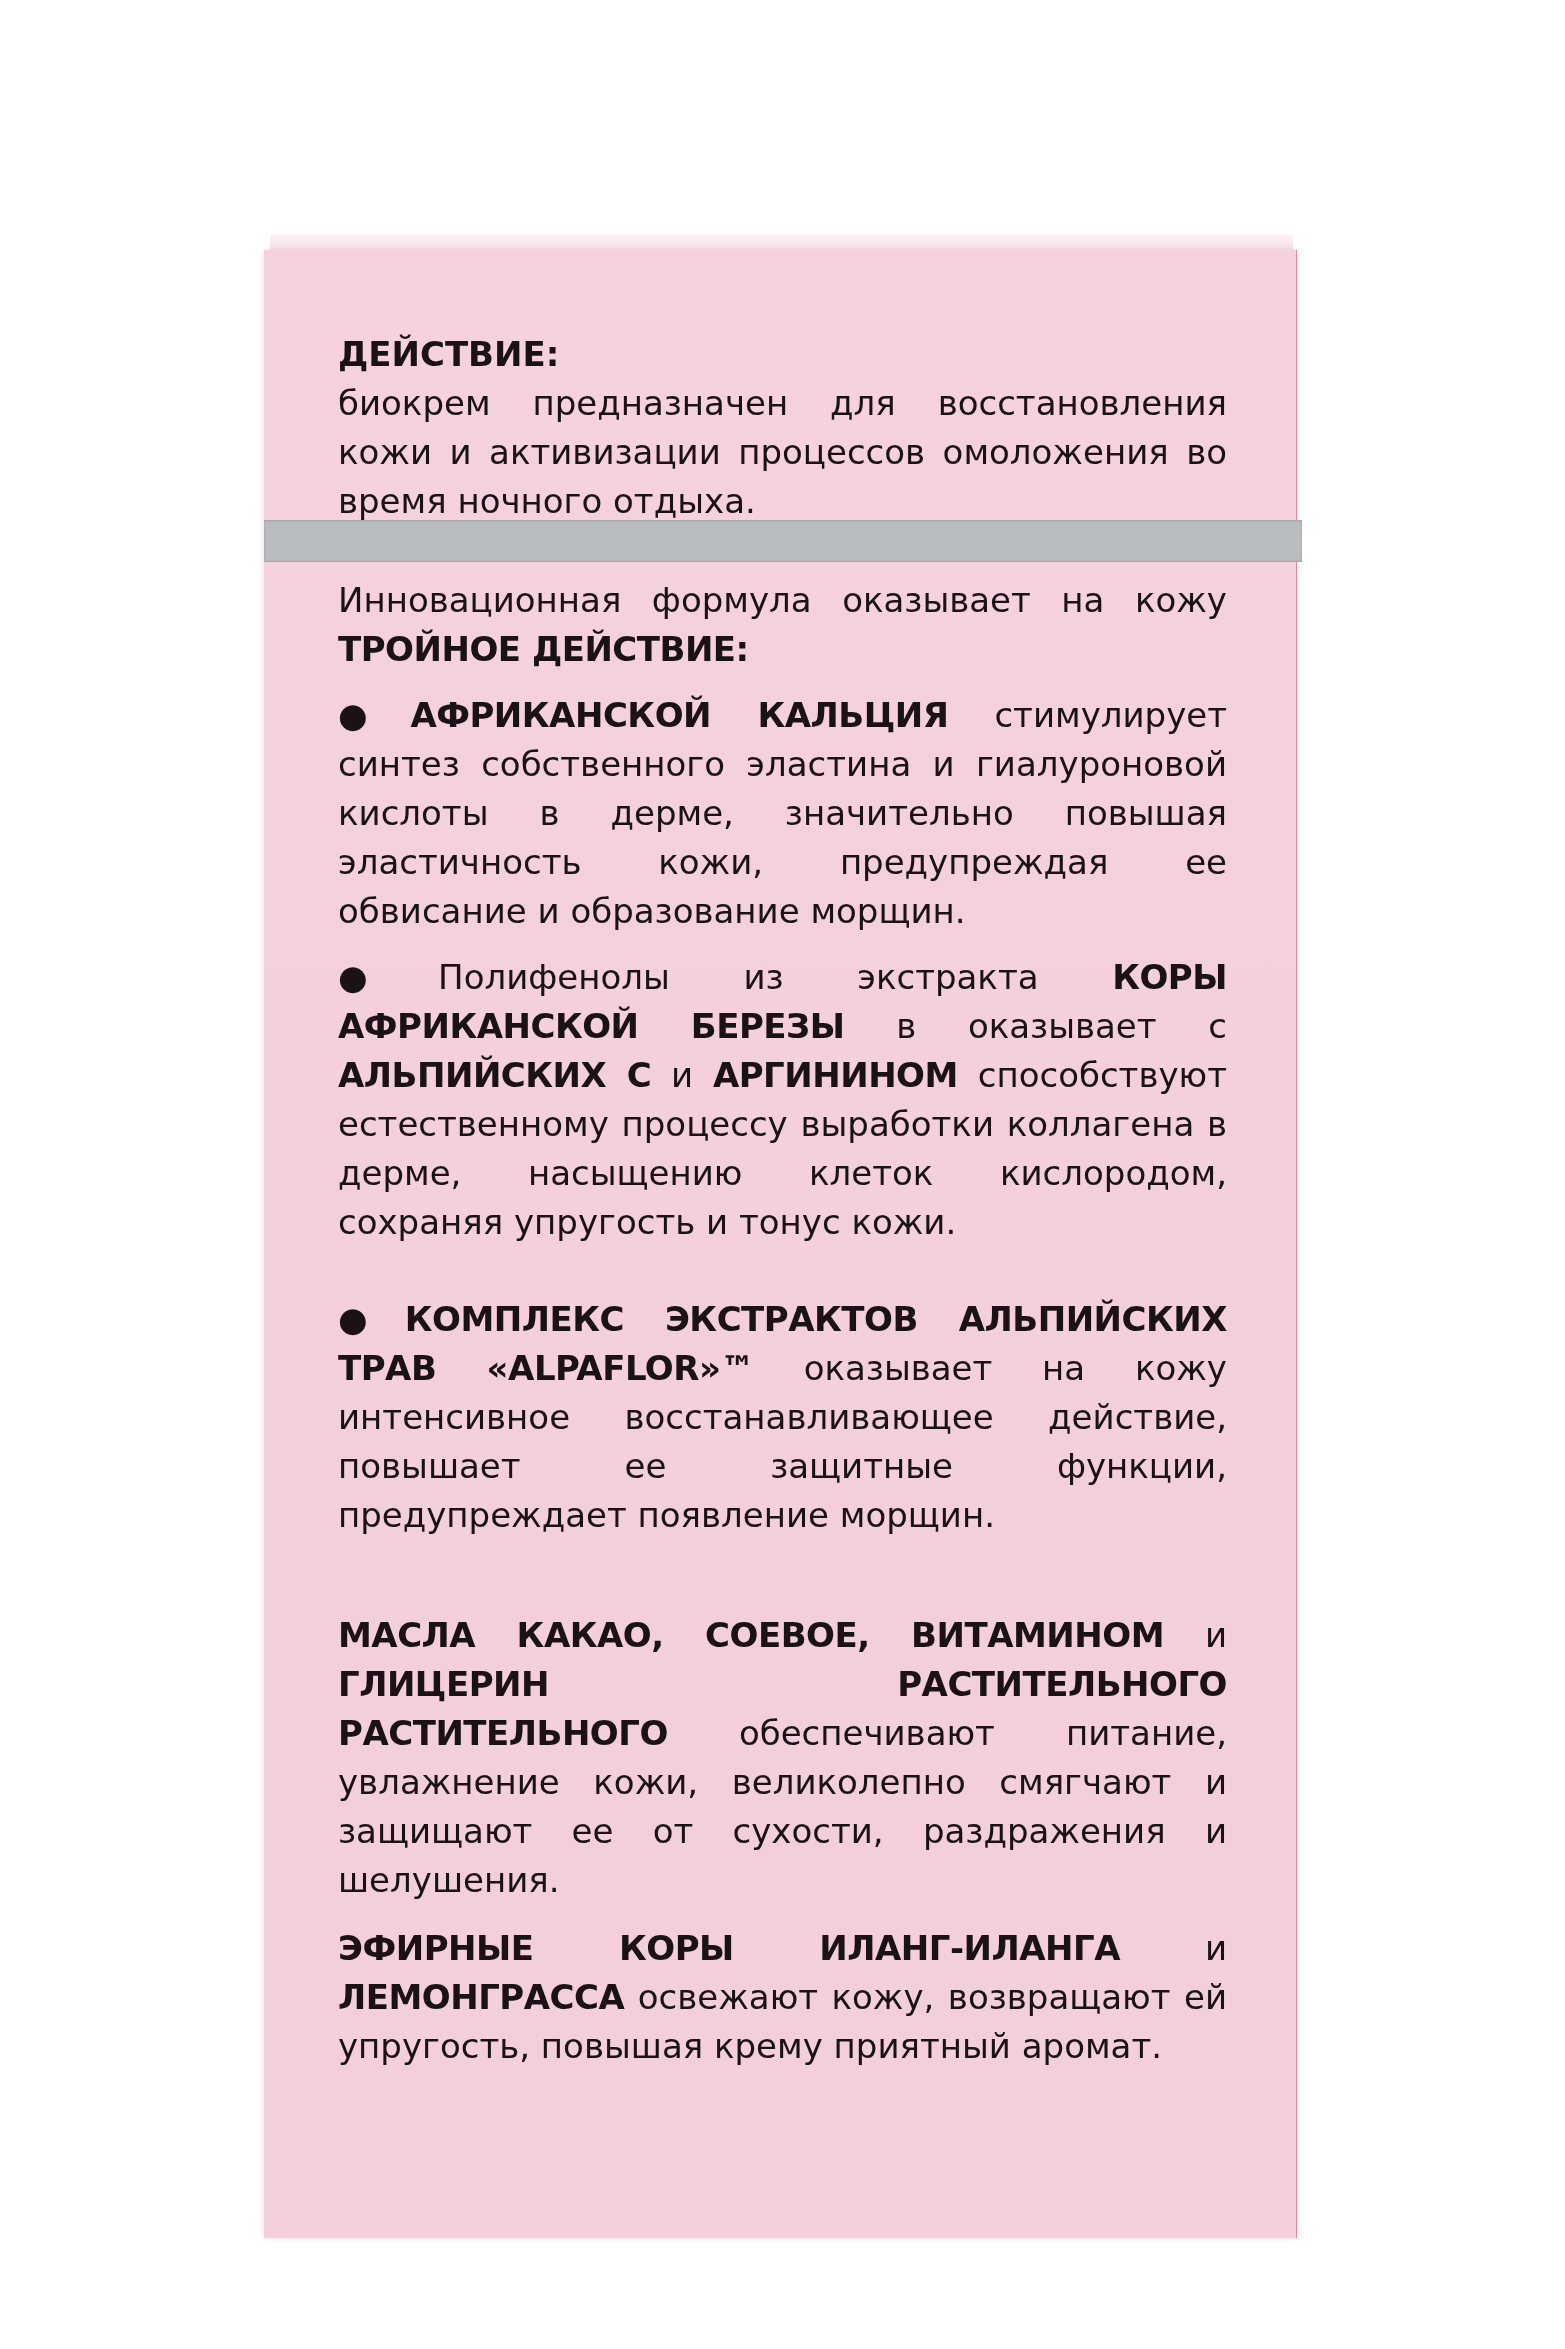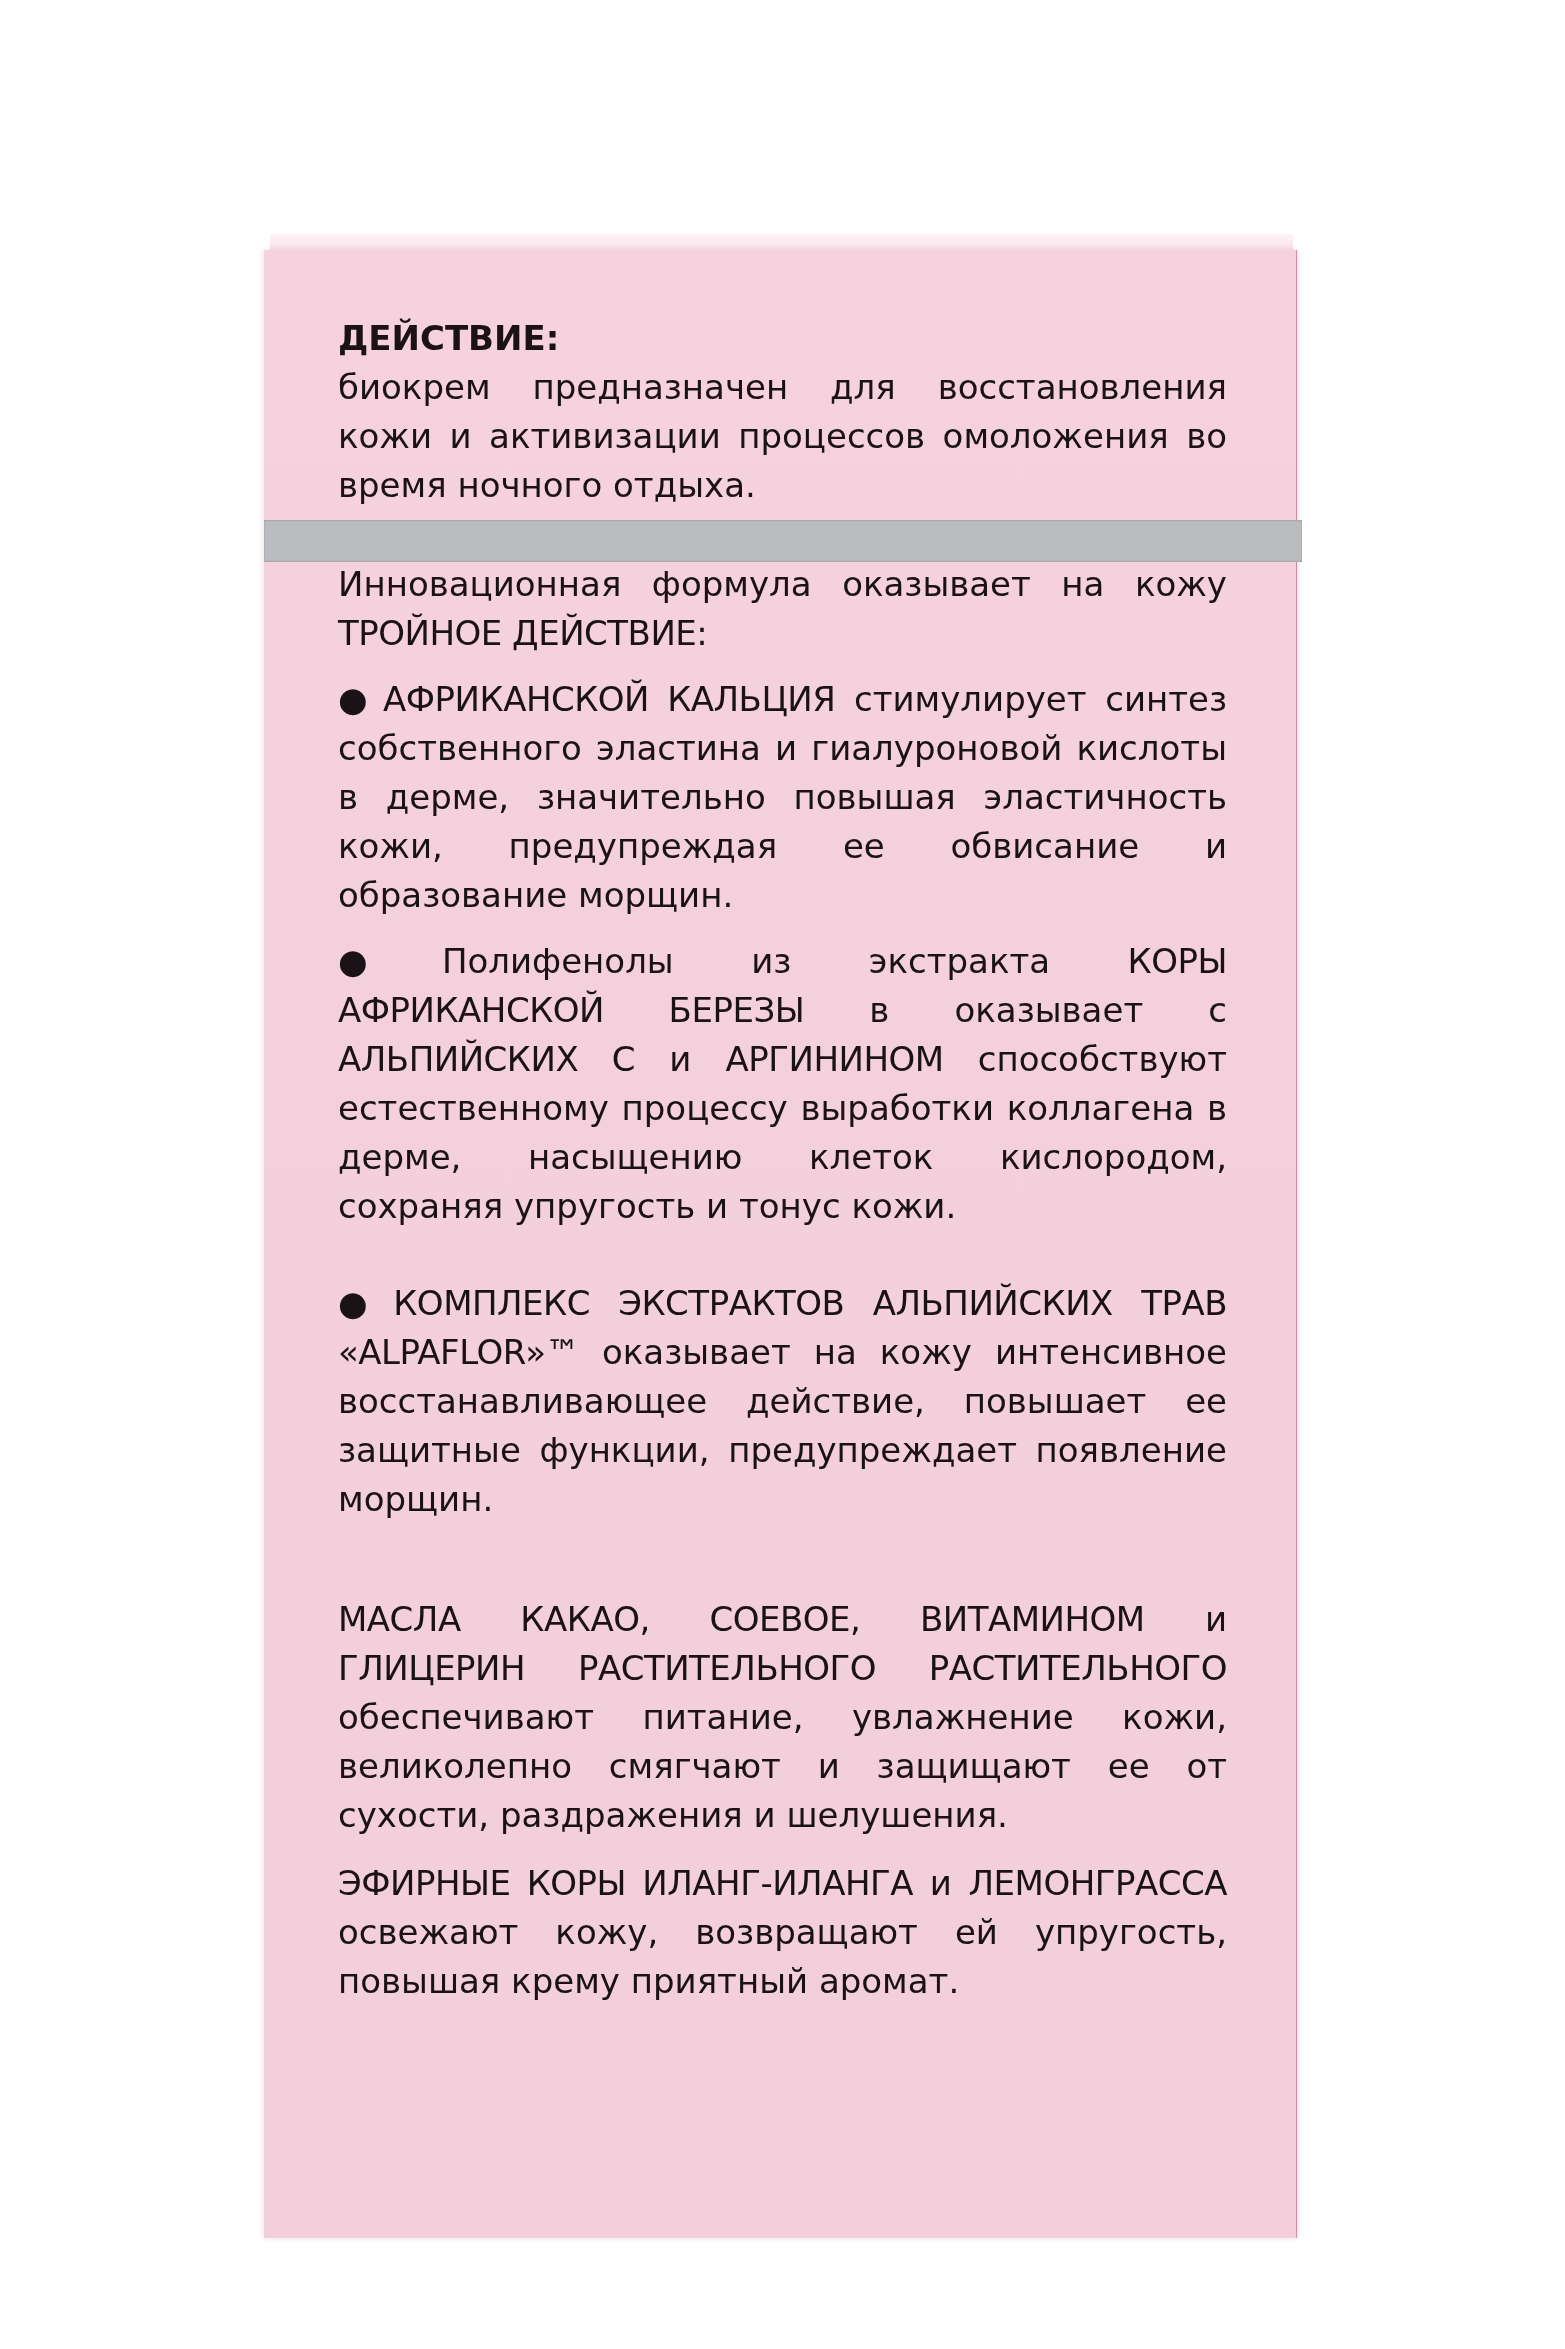--- a/index.html
+++ b/index.html
@@ -17,31 +17,31 @@
     position: absolute; left: 270px; top: 234px; width: 1023px; height: 21px;
     background: linear-gradient(180deg, #fdf3f6, #f7dbe4);
   }
   .band {
     position: absolute; left: 264px; top: 520px; width: 1038px; height: 42px;
     background: #b9bdbf;
     box-shadow: inset 0 1px 1.9px rgba(0,0,0,0.12), inset 0 -1px 1.9px rgba(0,0,0,0.12);
     z-index: 3;
   }
   .text {
-    position: absolute; left: 338px; top: 314px; width: 889px;
+    position: absolute; left: 338px; top: 330px; width: 889px;
     color: #1a1216; font-size: 34px; line-height: 49px;
     text-align: justify; z-index: 2;
   }
   .text p { margin: 0; }
   .gap1 { height: 50px; }
   .gap2 { height: 17px; }
   .gap3 { height: 48px; }
   .gap4 { height: 71px; }
   .gap5 { height: 19px; }
-  b { font-weight: normal; letter-spacing: -0.5px; }
+  b { font-weight: bold; letter-spacing: -0.5px; }
   .bullet { font-weight: bold; margin-right: 7.6px; }
   .heading { font-weight: bold; }
 </style>
 </head>
 <body>
 
 <div class="box-top"></div>
 <div class="box"></div>
 <div class="band"></div>
 

